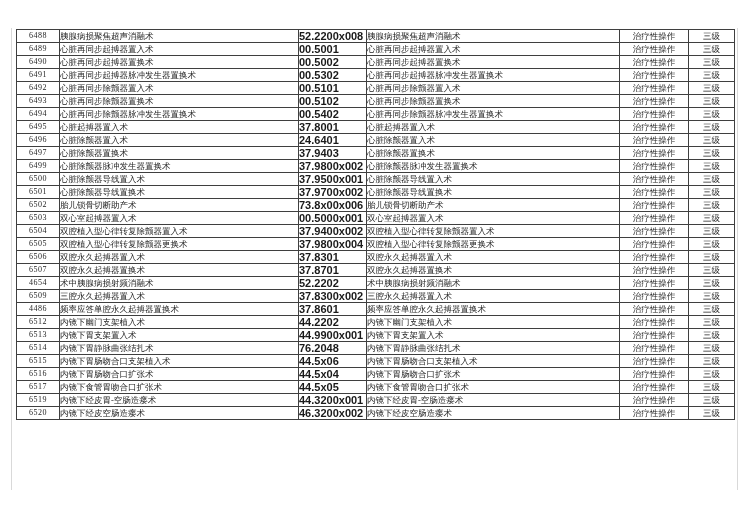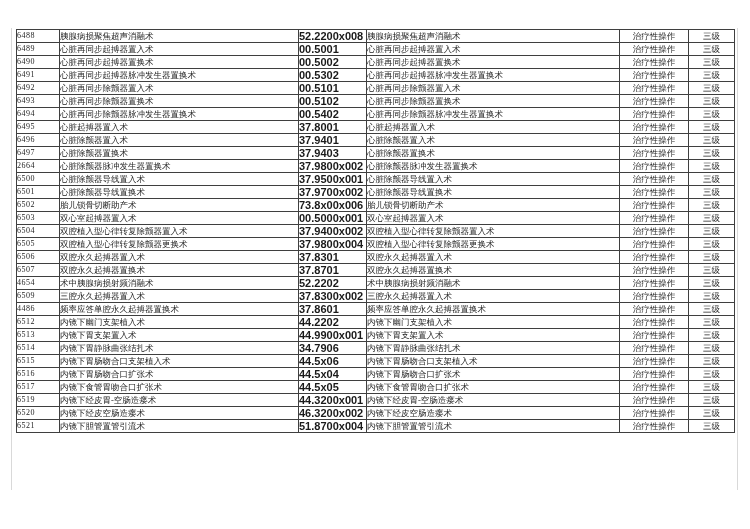--- a/index.html
+++ b/index.html
@@ -29,20 +29,21 @@
     border:1.5px solid #3f3f3f;
     height:12px;
     padding:0;
     overflow:hidden;
     white-space:nowrap;
     vertical-align:middle;
     line-height:1;
   }
   td.c-no{
     width:42px;
+    text-align:center;
     font-family:"Liberation Serif", serif;
     font-size:8px;
     color:#1f1f1f;
     letter-spacing:.5px;
     margin-top:8px;
   }
   td.c-name{width:238px;}
   td.c-name2{width:252px;}
   td.c-name,td.c-name2{
     padding-left:3px;
@@ -135,35 +136,35 @@
     <td class="c-no">6495</td>
     <td class="c-name">心脏起搏器置入术</td>
     <td class="c-code">37.8001</td>
     <td class="c-name2">心脏起搏器置入术</td>
     <td class="c-type">治疗性操作</td>
     <td class="c-level">三级</td>
   </tr>
       <tr>
     <td class="c-no">6496</td>
     <td class="c-name">心脏除颤器置入术</td>
-    <td class="c-code">37.9401</td>
+    <td class="c-code">24.6401</td>
     <td class="c-name2">心脏除颤器置入术</td>
     <td class="c-type">治疗性操作</td>
     <td class="c-level">三级</td>
   </tr>
       <tr>
     <td class="c-no">6497</td>
     <td class="c-name">心脏除颤器置换术</td>
     <td class="c-code">37.9403</td>
     <td class="c-name2">心脏除颤器置换术</td>
     <td class="c-type">治疗性操作</td>
     <td class="c-level">三级</td>
   </tr>
       <tr>
-    <td class="c-no">2664</td>
+    <td class="c-no">6499</td>
     <td class="c-name">心脏除颤器脉冲发生器置换术</td>
     <td class="c-code">37.9800x002</td>
     <td class="c-name2">心脏除颤器脉冲发生器置换术</td>
     <td class="c-type">治疗性操作</td>
     <td class="c-level">三级</td>
   </tr>
       <tr>
     <td class="c-no">6500</td>
     <td class="c-name">心脏除颤器导线置入术</td>
     <td class="c-code">37.9500x001</td>
@@ -263,21 +264,21 @@
     <td class="c-no">6513</td>
     <td class="c-name">内镜下胃支架置入术</td>
     <td class="c-code">44.9900x001</td>
     <td class="c-name2">内镜下胃支架置入术</td>
     <td class="c-type">治疗性操作</td>
     <td class="c-level">三级</td>
   </tr>
       <tr>
     <td class="c-no">6514</td>
     <td class="c-name">内镜下胃静脉曲张结扎术</td>
-    <td class="c-code">34.7906</td>
+    <td class="c-code">76.2048</td>
     <td class="c-name2">内镜下胃静脉曲张结扎术</td>
     <td class="c-type">治疗性操作</td>
     <td class="c-level">三级</td>
   </tr>
       <tr>
     <td class="c-no">6515</td>
     <td class="c-name">内镜下胃肠吻合口支架植入术</td>
     <td class="c-code">44.5x06</td>
     <td class="c-name2">内镜下胃肠吻合口支架植入术</td>
     <td class="c-type">治疗性操作</td>
@@ -308,22 +309,14 @@
     <td class="c-level">三级</td>
   </tr>
       <tr>
     <td class="c-no">6520</td>
     <td class="c-name">内镜下经皮空肠造瘘术</td>
     <td class="c-code">46.3200x002</td>
     <td class="c-name2">内镜下经皮空肠造瘘术</td>
     <td class="c-type">治疗性操作</td>
     <td class="c-level">三级</td>
   </tr>
-      <tr>
-    <td class="c-no">6521</td>
-    <td class="c-name">内镜下胆管置管引流术</td>
-    <td class="c-code">51.8700x004</td>
-    <td class="c-name2">内镜下胆管置管引流术</td>
-    <td class="c-type">治疗性操作</td>
-    <td class="c-level">三级</td>
-  </tr>
     </tbody>
 </table>
 
 </body></html>

